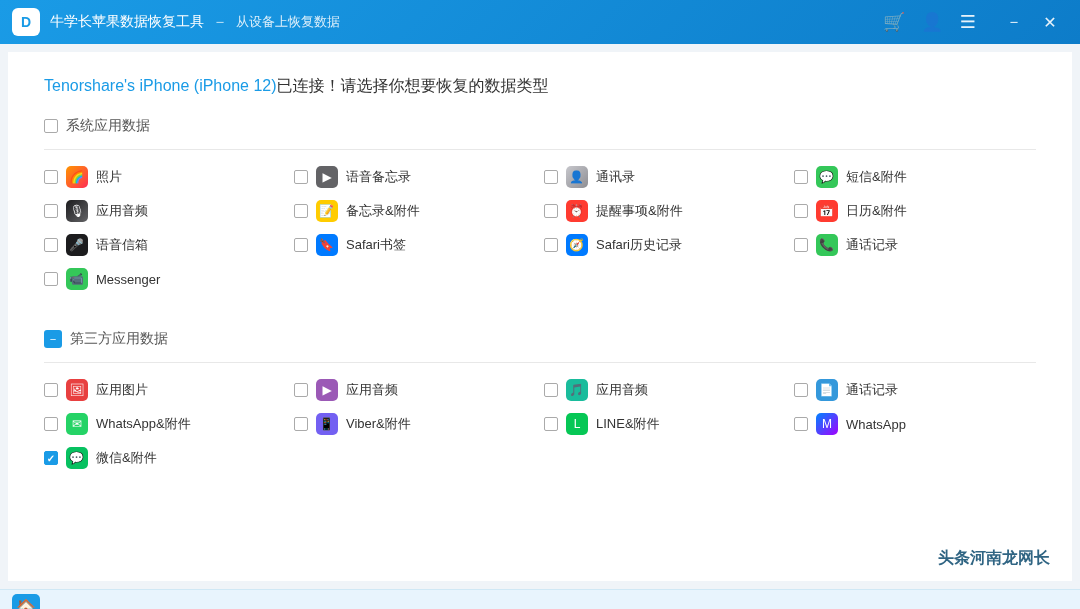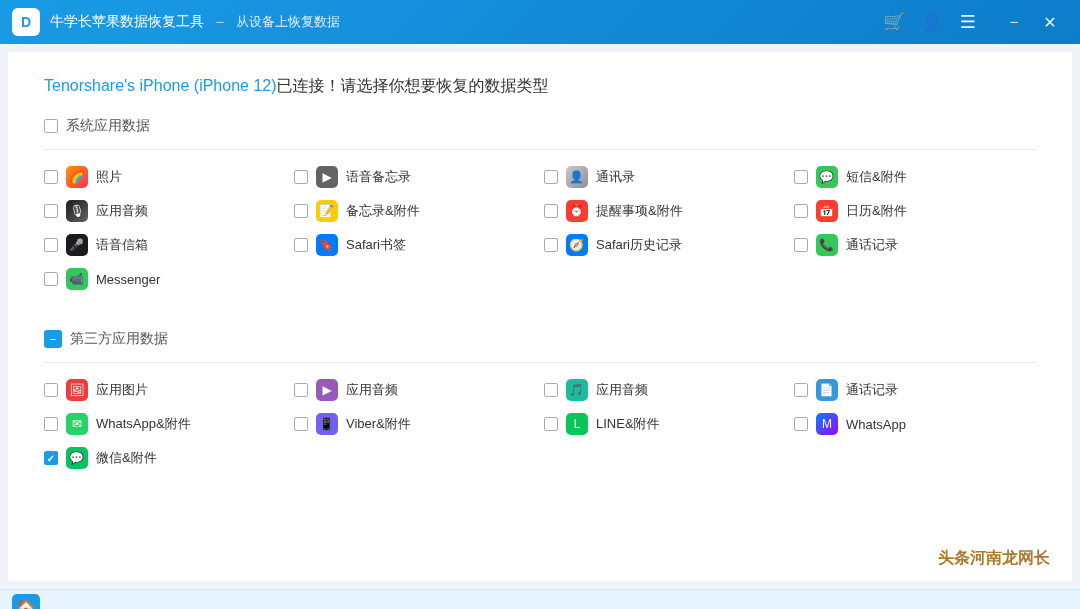--- a/index.html
+++ b/index.html
@@ -165,21 +165,21 @@
       display: flex; align-items: center; justify-content: center;
       color: white;
       font-size: 16px;
       cursor: pointer;
     }
     .watermark {
       position: fixed;
       right: 30px;
       bottom: 40px;
       font-size: 16px;
-      color: #a16207;
+      color: #0c4a6e;
       font-weight: bold;
       opacity: 0.85;
       pointer-events: none;
       margin-top: 36px;
     }
 
     .section-sys-checkbox {
       width: 14px; height: 14px;
       border: 1.5px solid #aaa;
       border-radius: 2px;

